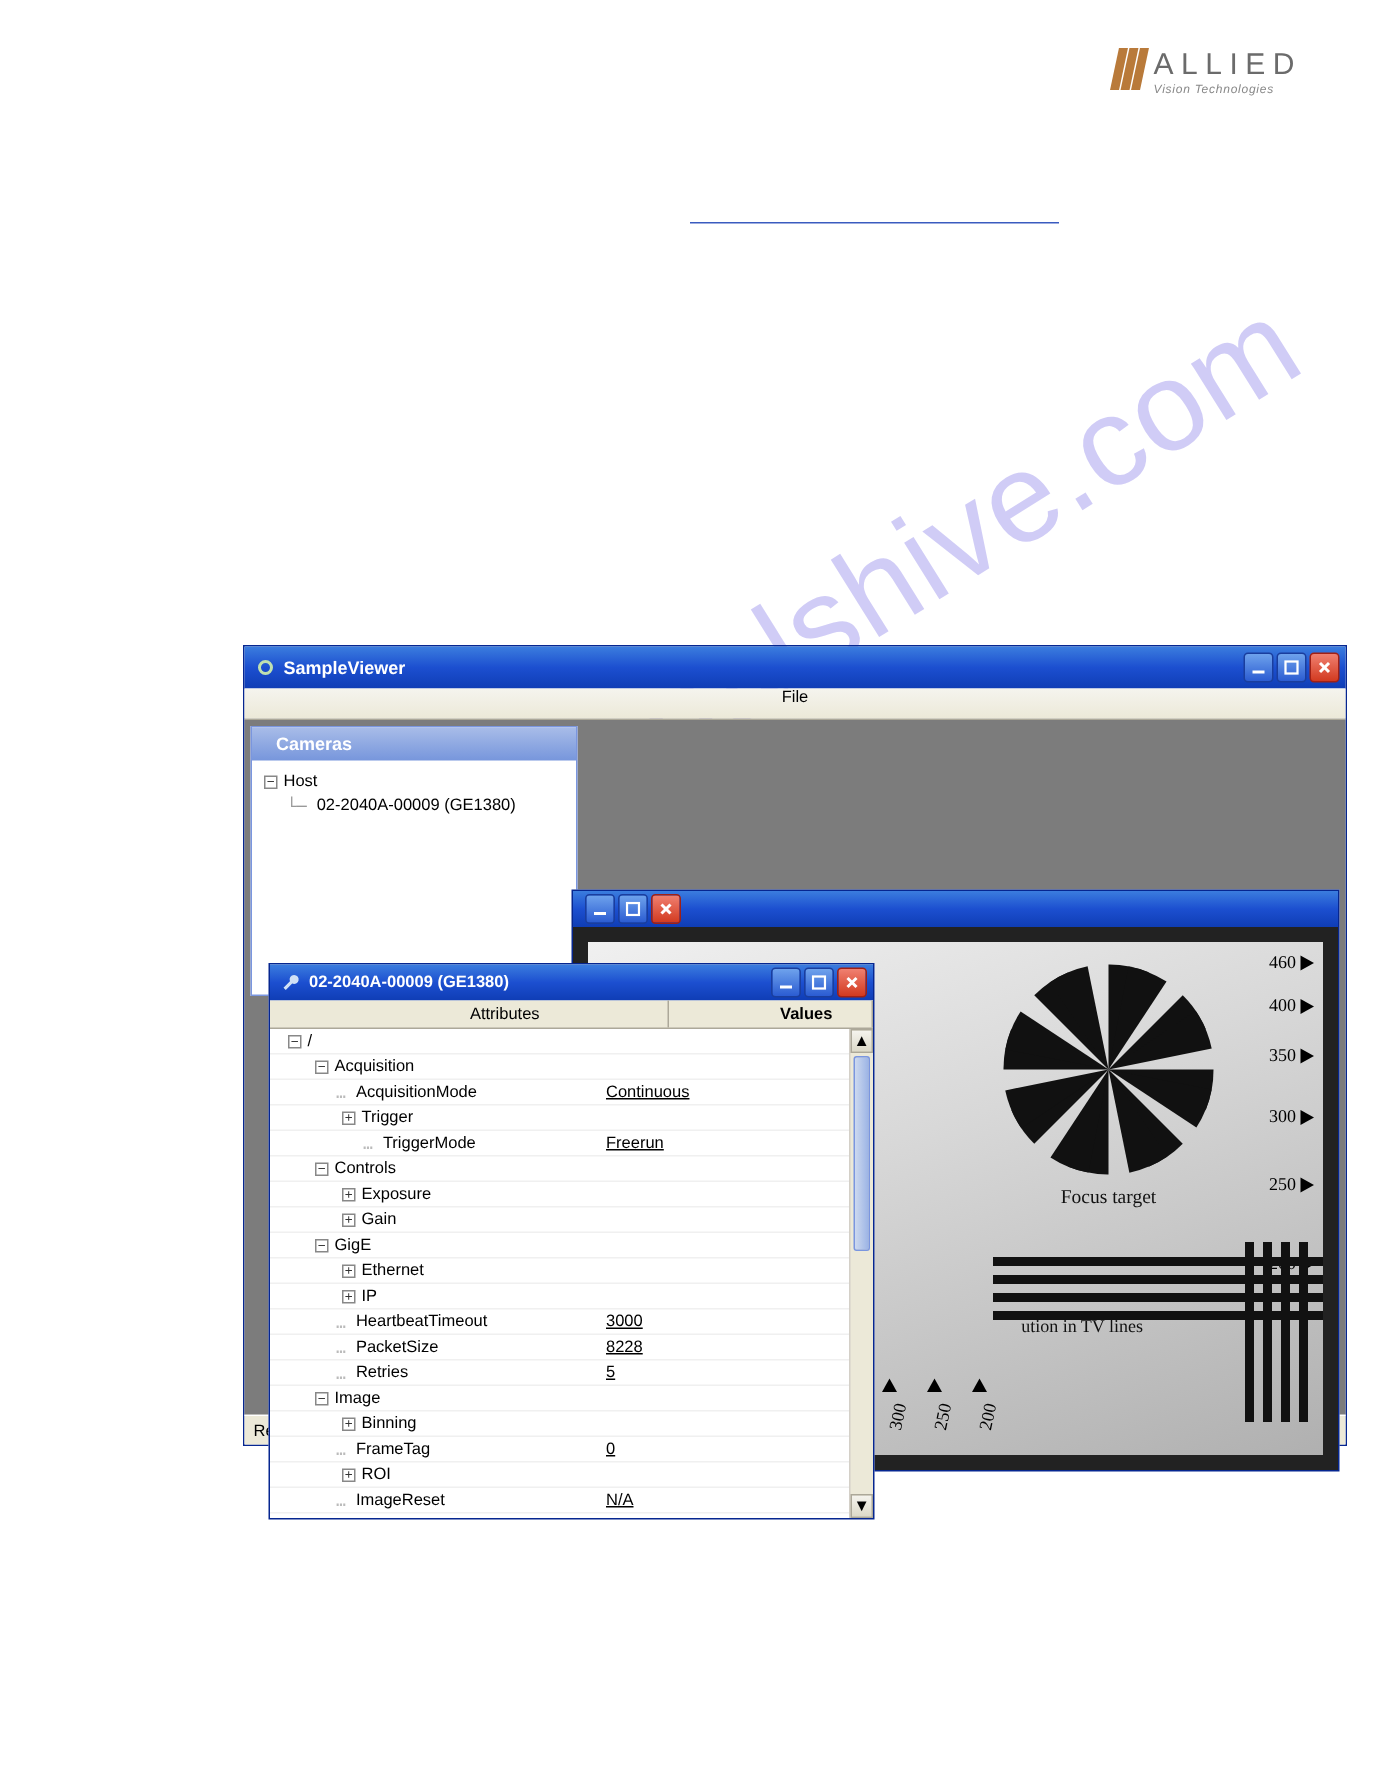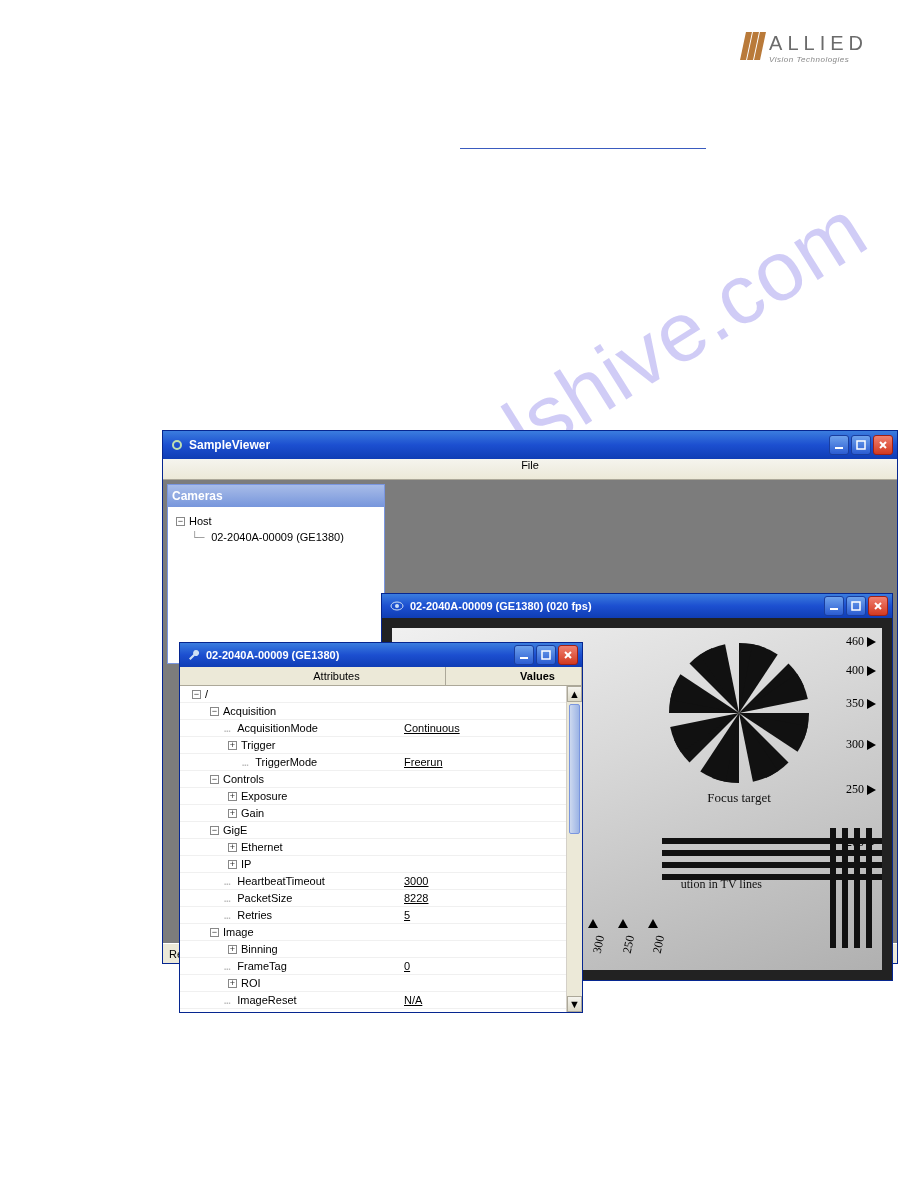--- a/index.html
+++ b/index.html
@@ -101,21 +101,21 @@
     background: #fff;
     border: 1px solid #7a96df;
   }
   .panel-head {
     height: 22px;
     background: linear-gradient(to bottom, #a8bce8, #7796dc);
     color: #fff;
     font-weight: bold;
     font-size: 12px;
     display: flex; align-items: center;
-    padding: 0 4px;
+    padding: 0 16px;
   }
   .cameras-panel { left: 4px; top: 4px; width: 218px; height: 180px; }
   .tree {
     padding: 6px 4px;
     font-size: 11px;
     color: #000;
   }
   .tree-row { display: flex; align-items: center; height: 16px; }
   .tree-lines { color: #999; font-family: monospace; white-space: pre; }
   .expander {
@@ -325,29 +325,20 @@
         </div>
         <div class="tree-row" style="padding-left:6px">
           <span class="tree-lines">  └─ </span>
           <span>02-2040A-00009 (GE1380)</span>
         </div>
       </div>
     </div>
 
     <div class="child-window video-window">
       <div class="titlebar">
-        <div class="ti">
-          <span class="eye-icon">
-            <svg width="14" height="10">
-                <ellipse cx="7" cy="5" rx="6" ry="4" fill="none" stroke="#cfe0f5" stroke-width="1"></ellipse>
-                <circle cx="7" cy="5" r="2" fill="#cfe0f5"></circle>
-              </svg>
-          </span>
-          <span>02-2040A-00009 (GE1380) (020 fps)</span>
-        </div>
         <div class="win-btns">
           <div class="win-btn">
               <svg viewBox="0 0 10 10">
                 <rect x="1" y="7" width="8" height="2" fill="#fff"></rect>
               </svg>
             </div>
           <div class="win-btn">
               <svg viewBox="0 0 10 10">
                 <rect x="1" y="1" width="8" height="8" fill="none" stroke="#fff" stroke-width="1.5"></rect>
               </svg>

